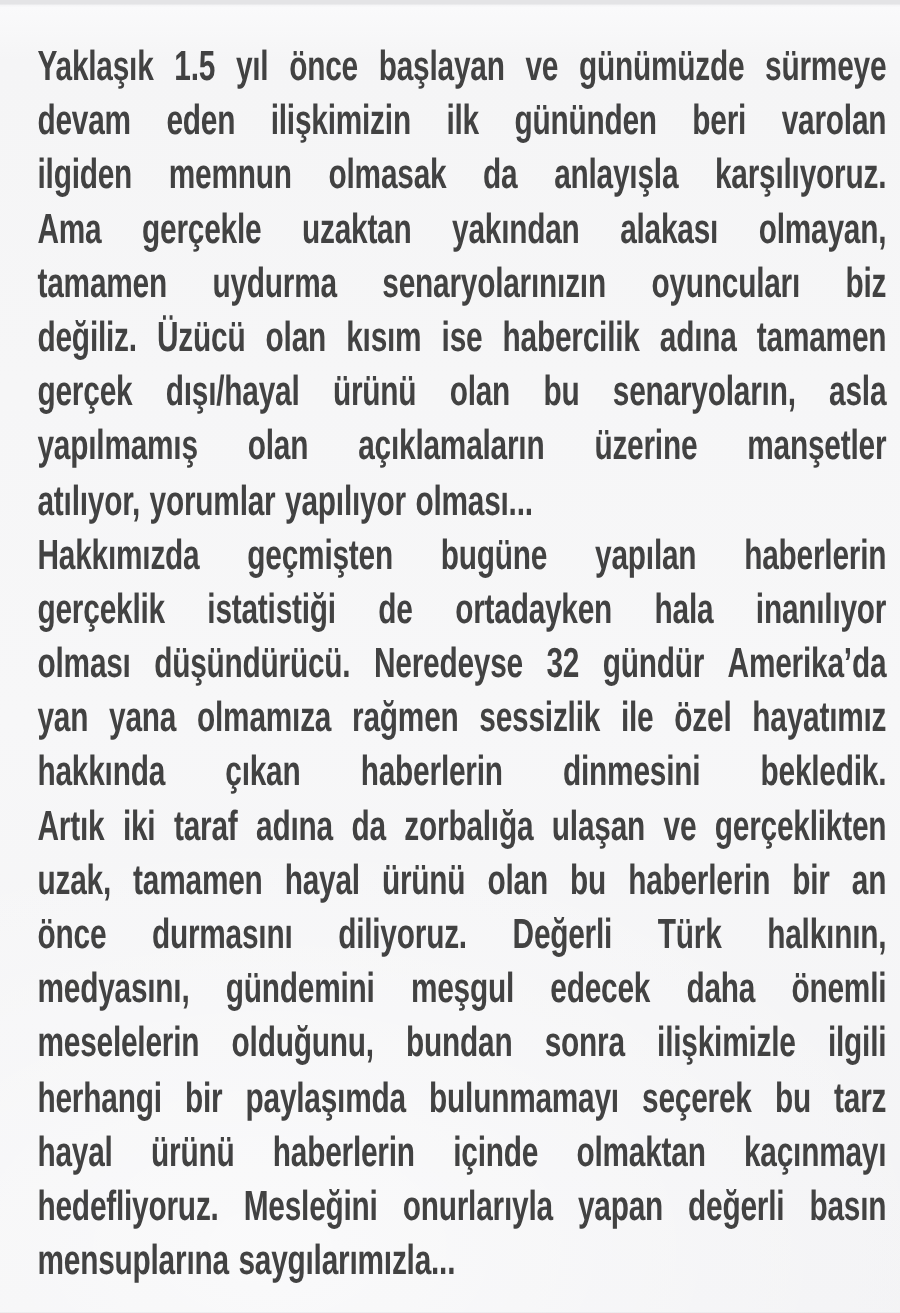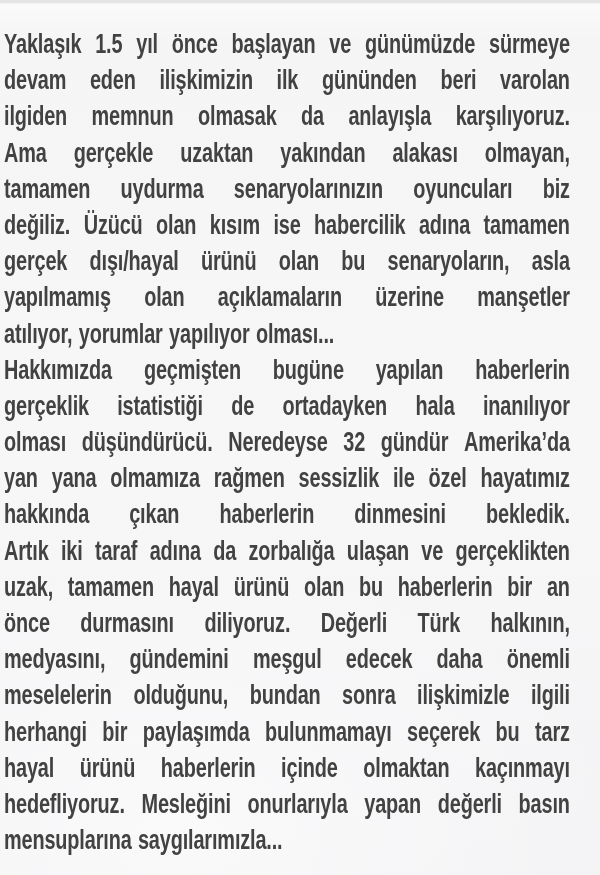--- a/index.html
+++ b/index.html
@@ -19,21 +19,21 @@
   }
   .top-strip {
     position: absolute;
     top: 0; left: 0;
     width: 100%; height: 3px;
     background: #e4e4e6;
   }
   .text-block {
     position: absolute;
     top: 26px;
-    left: 4px;
+    left: 25px;
     width: 566px;
   }
   .line {
     display: flex;
     justify-content: space-between;
     align-items: baseline;
     width: 797px;               
     height: 36.2px;
     line-height: 36.2px;
     transform: scaleX(0.71);    

